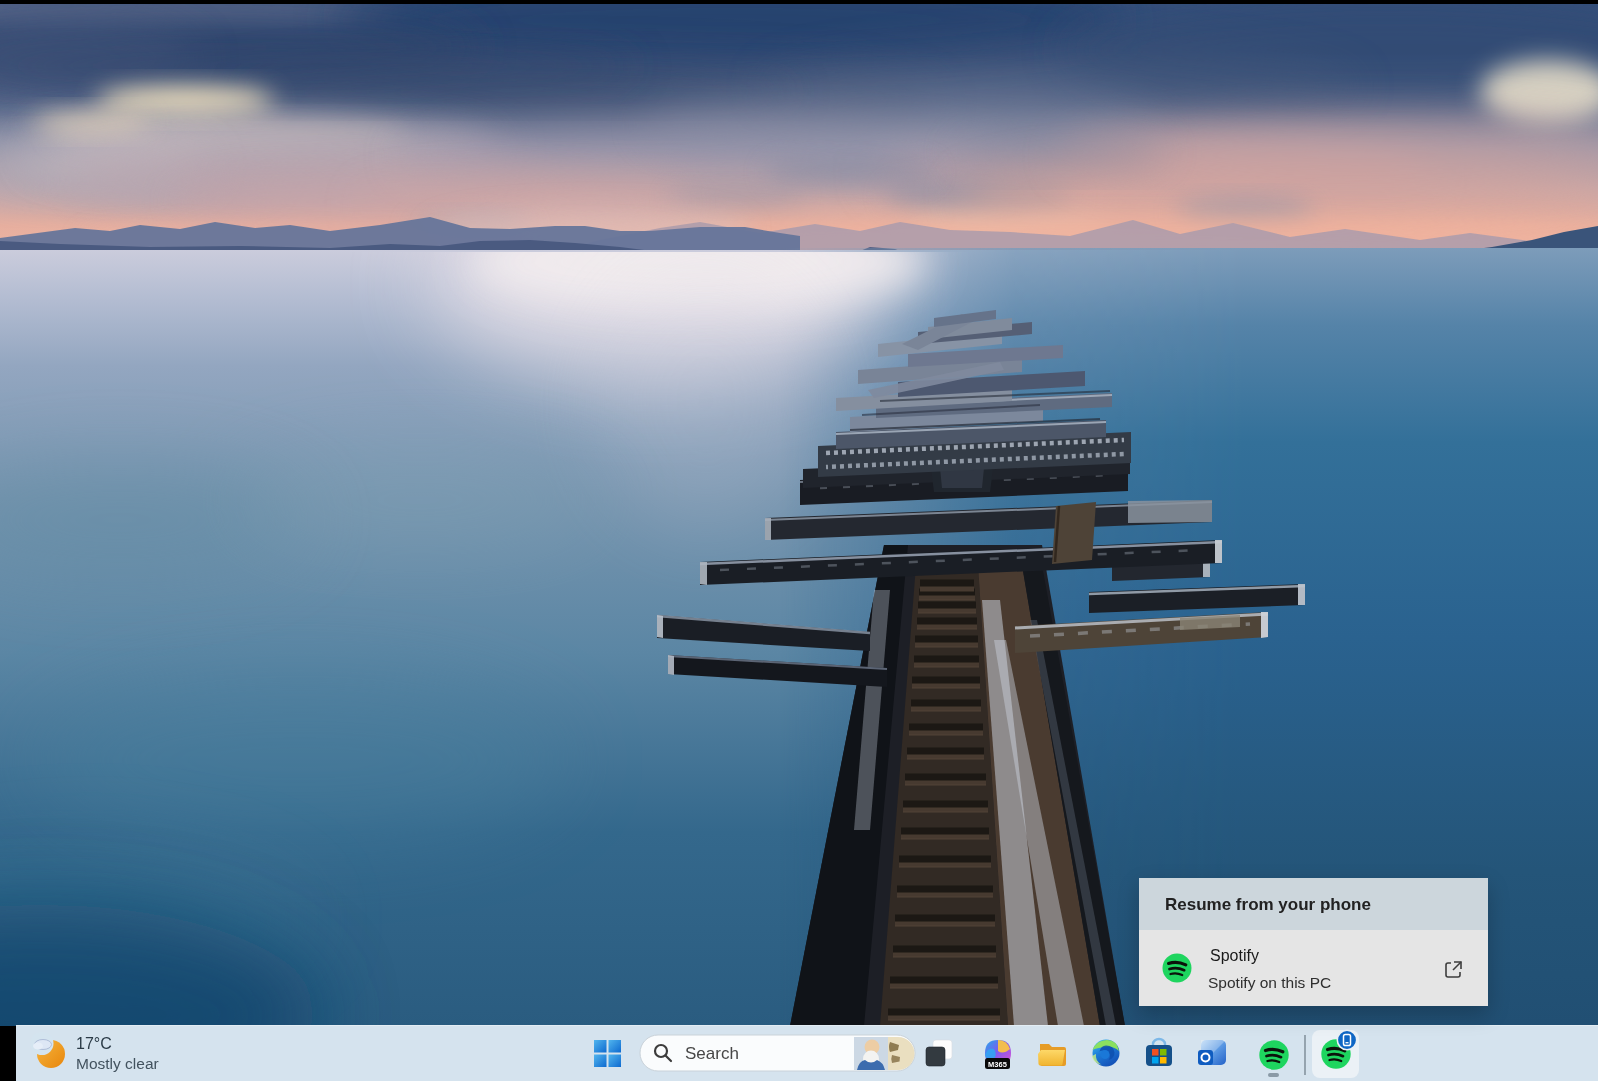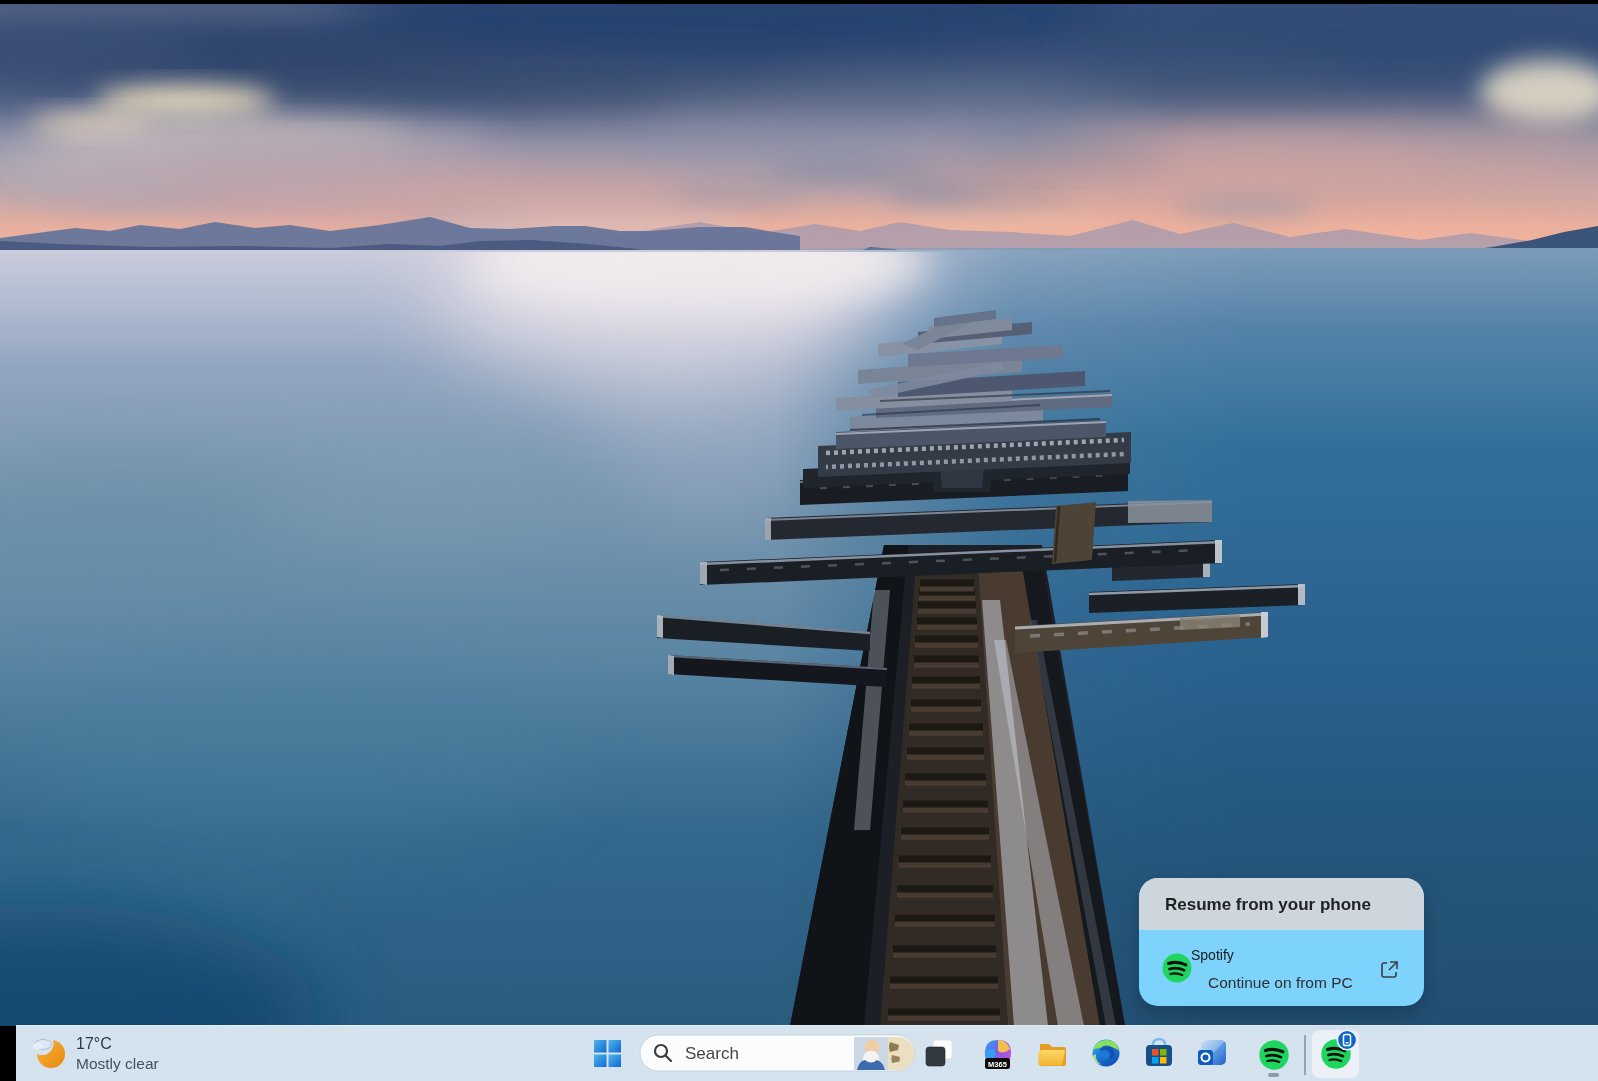--- a/index.html
+++ b/index.html
@@ -1,22 +1,22 @@
 <!DOCTYPE html>
 <html><head>
 <meta charset="utf-8">
 <style>
 html,body{margin:0;padding:0;width:1598px;height:1081px;overflow:hidden;font-family:"Liberation Sans",sans-serif;background:#000;}
 #wall{position:absolute;left:0;top:0;width:1598px;height:1081px;}
 #taskbar{position:absolute;left:16px;bottom:0;width:1598px;height:55px;background:#d5e3ee;}
 #taskbar{border-top:1px solid rgba(255,255,255,0.35);}
-#popup{position:absolute;left:1139px;top:878px;width:285px;height:128px;border-radius:19px;background:#7dd3fc;box-shadow:0 8px 20px rgba(0,0,0,0.22);overflow:hidden;}
+#popup{position:absolute;left:1139px;top:878px;width:349px;height:128px;border-radius:0;background:#e5e5e5;box-shadow:0 8px 20px rgba(0,0,0,0.22);overflow:hidden;}
 #popup-h{height:52px;background:#ccd6dc;font-size:17px;font-weight:bold;color:#222;line-height:53px;padding-left:26px;}
 #popup-b{position:relative;height:76px;}
-#pp-title{position:absolute;left:52px;top:17px;font-size:14px;color:#191919;}
+#pp-title{position:absolute;left:71px;top:17px;font-size:16px;color:#191919;}
 #pp-sub{position:absolute;left:69px;top:44px;font-size:15.5px;color:#2f2f2f;}
 </style>
 </head>
 <body>
 <svg id="wall" width="1598" height="1081" viewBox="0 0 1598 1081" xmlns="http://www.w3.org/2000/svg">
 <defs>
 <linearGradient id="sky" x1="0" y1="0" x2="0" y2="1">
 <stop offset="0" stop-color="#36507c"></stop>
 <stop offset="0.20" stop-color="#3d527c"></stop>
 <stop offset="0.40" stop-color="#5d6c8d"></stop>
@@ -335,20 +335,20 @@
 <div id="popup">
 <div id="popup-h">Resume from your phone</div>
 <div id="popup-b">
 <svg width="30" height="30" viewBox="0 0 30 30" style="position:absolute;left:23px;top:23px">
 <circle cx="15" cy="15" r="14.5" fill="#1ed55f"></circle>
 <path d="M6.5 10.5 q8.5-2.8 17.3 1.3" fill="none" stroke="#0b130b" stroke-width="3.1" stroke-linecap="round"></path>
 <path d="M7.5 16 q7.3-2.2 14.7 1.2" fill="none" stroke="#0b130b" stroke-width="2.7" stroke-linecap="round"></path>
 <path d="M8.5 21 q6-1.7 11.7 1" fill="none" stroke="#0b130b" stroke-width="2.3" stroke-linecap="round"></path>
 </svg>
 <div id="pp-title">Spotify</div>
-<div id="pp-sub">Continue on from PC</div>
+<div id="pp-sub">Spotify on this PC</div>
 <svg width="22" height="22" viewBox="0 0 22 22" style="position:absolute;right:24px;top:29px">
 <path d="M9 4 H6 a2 2 0 0 0-2 2 v10 a2 2 0 0 0 2 2 h10 a2 2 0 0 0 2-2 v-3" fill="none" stroke="#3d3d3d" stroke-width="1.6"></path>
 <path d="M12 3 h7 v7" fill="none" stroke="#3d3d3d" stroke-width="1.6"></path>
 <line x1="19" y1="3" x2="11" y2="11" stroke="#3d3d3d" stroke-width="1.6"></line>
 </svg>
 </div>
 </div>
 
 </body></html>

